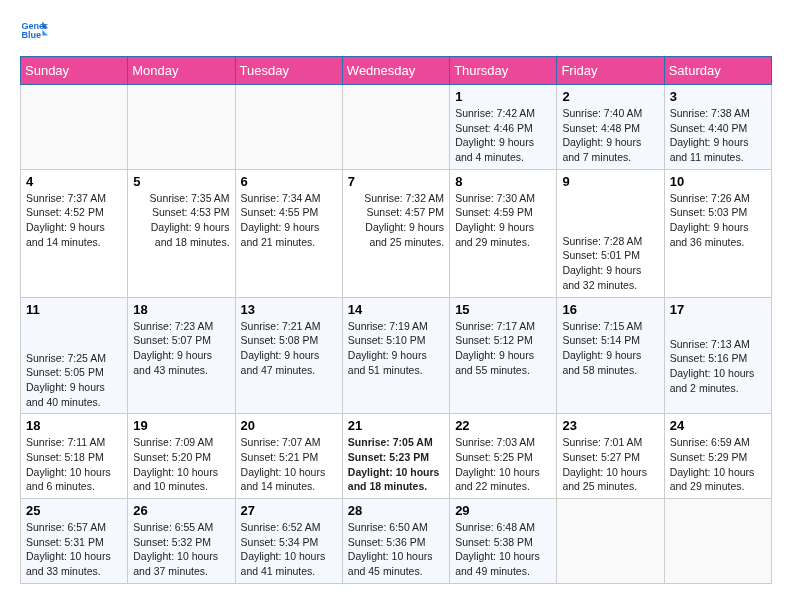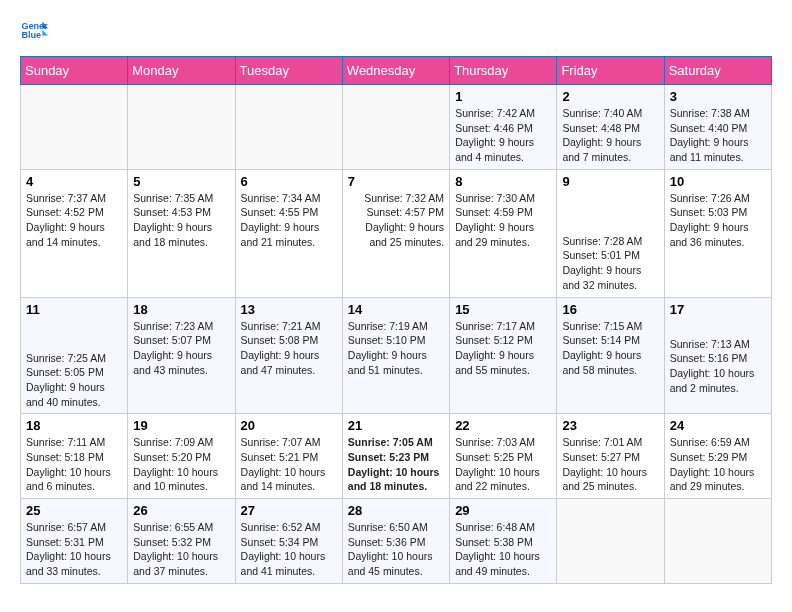--- a/index.html
+++ b/index.html
@@ -140,21 +140,21 @@
       <tr>
         <td>
           <span class="day-num">4</span>
           <div class="day-info" style="white-space: pre-line;">Sunrise: 7:37 AM
 Sunset: 4:52 PM
 Daylight: 9 hours
 and 14 minutes.</div>
         </td>
         <td>
           <span class="day-num">5</span>
-          <div class="day-info" style="white-space: pre-line;">Sunrise: 7:35 AM
+          <div class="day-info" style="white-space: pre-line; text-align: right;">Sunrise: 7:35 AM
 Sunset: 4:53 PM
 Daylight: 9 hours
 and 18 minutes.</div>
         </td>
         <td>
           <span class="day-num">6</span>
           <div class="day-info" style="white-space: pre-line;">Sunrise: 7:34 AM
 Sunset: 4:55 PM
 Daylight: 9 hours
 and 21 minutes.</div>

